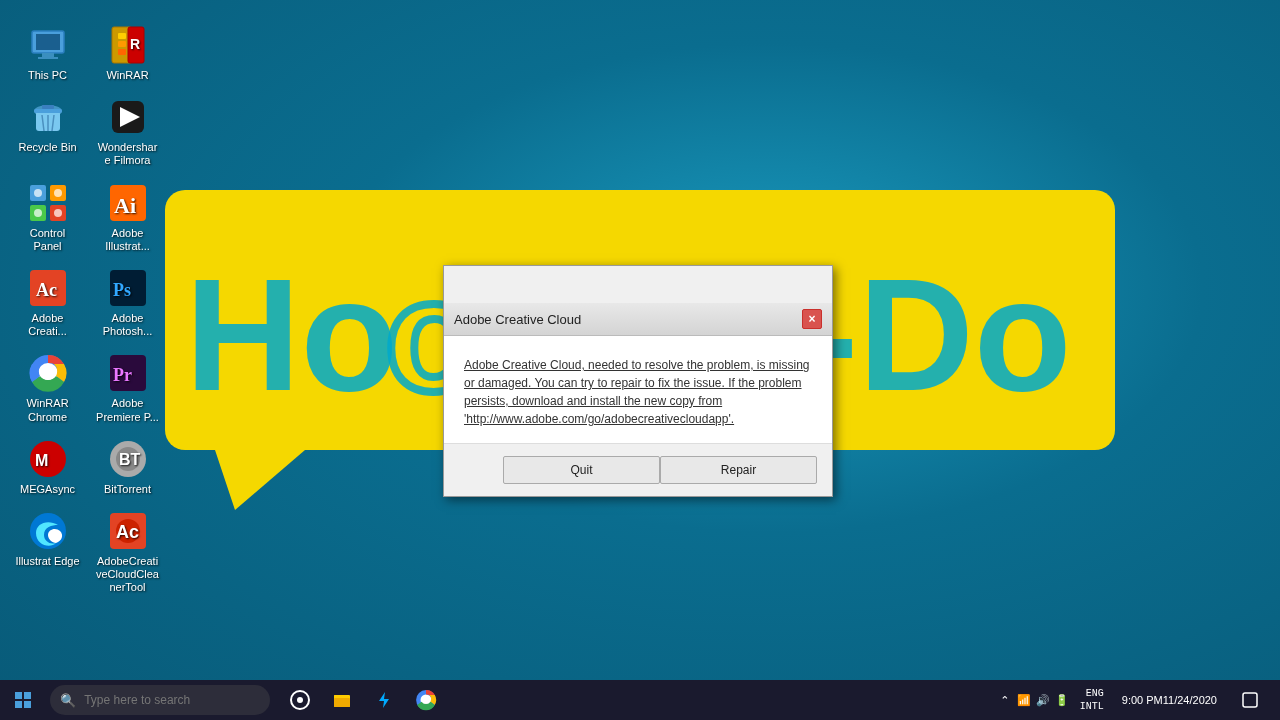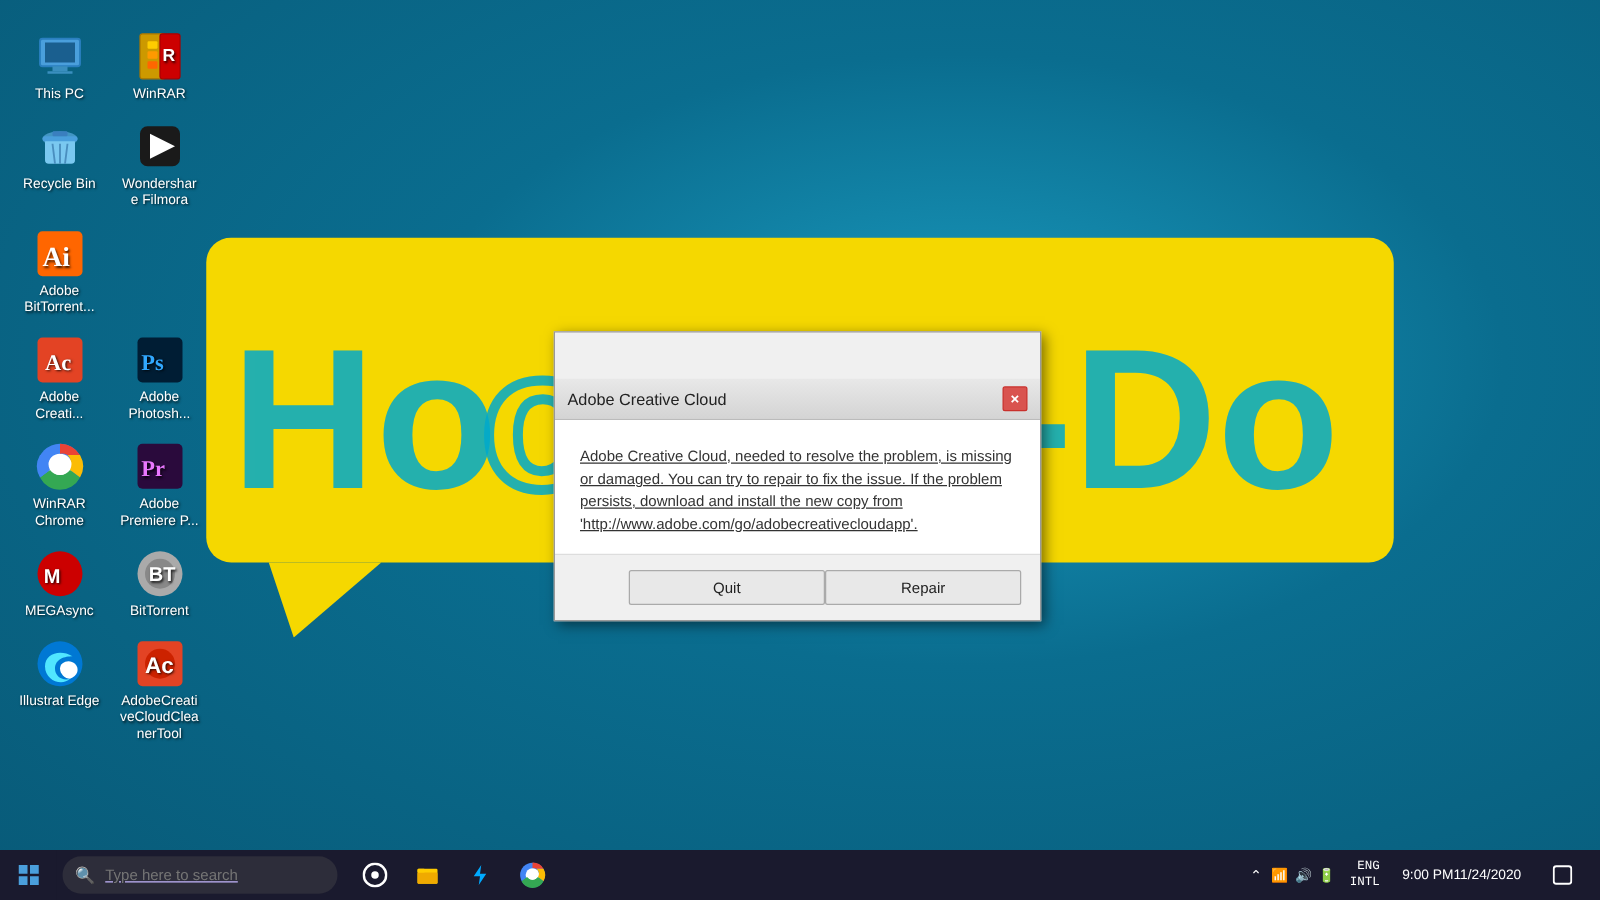--- a/index.html
+++ b/index.html
@@ -129,21 +129,20 @@
       cursor: text;
     }
 
     .taskbar-search input {
       background: transparent;
       border: none;
       outline: none;
       color: #c4b5fd;
       font-size: 12px;
       width: 100%;
-      text-decoration: underline;
     }
 
     .search-icon-tb {
       color: #aaa;
       font-size: 13px;
     }
 
     .taskbar-middle {
       display: flex;
       align-items: center;
@@ -363,25 +362,40 @@
           </svg>
         </div>
         <span class="icon-label">Wondershare Filmora</span>
       </div>
     </div>
 
     <div class="icon-row">
       <div class="desktop-icon">
         <div class="icon-img">
           <svg width="40" height="40" viewBox="0 0 40 40">
+            <rect x="2" y="2" width="16" height="16" rx="2" fill="#4a9fdc"></rect>
+            <rect x="22" y="2" width="16" height="16" rx="2" fill="#ff9900"></rect>
+            <rect x="2" y="22" width="16" height="16" rx="2" fill="#4ac94a"></rect>
+            <rect x="22" y="22" width="16" height="16" rx="2" fill="#e34324"></rect>
+            <circle cx="10" cy="10" r="4" fill="white" opacity="0.7"></circle>
+            <circle cx="30" cy="10" r="4" fill="white" opacity="0.7"></circle>
+            <circle cx="10" cy="30" r="4" fill="white" opacity="0.7"></circle>
+            <circle cx="30" cy="30" r="4" fill="white" opacity="0.7"></circle>
+          </svg>
+        </div>
+        <span class="icon-label">Control Panel</span>
+      </div>
+      <div class="desktop-icon">
+        <div class="icon-img">
+          <svg width="40" height="40" viewBox="0 0 40 40">
             <rect x="2" y="2" width="36" height="36" rx="4" fill="#ff6600"></rect>
             <text x="6" y="30" font-family="Georgia,serif" font-size="22" font-weight="bold" fill="white">Ai</text>
           </svg>
         </div>
-        <span class="icon-label">Adobe BitTorrent...</span>
+        <span class="icon-label">Adobe Illustrat...</span>
       </div>
     </div>
 
     <div class="icon-row">
       <div class="desktop-icon">
         <div class="icon-img">
           <svg width="40" height="40" viewBox="0 0 40 40">
             <rect x="2" y="2" width="36" height="36" rx="4" fill="#e34324"></rect>
             <text x="8" y="28" font-family="Georgia,serif" font-size="18" font-weight="bold" fill="white">Ac</text>
           </svg>

